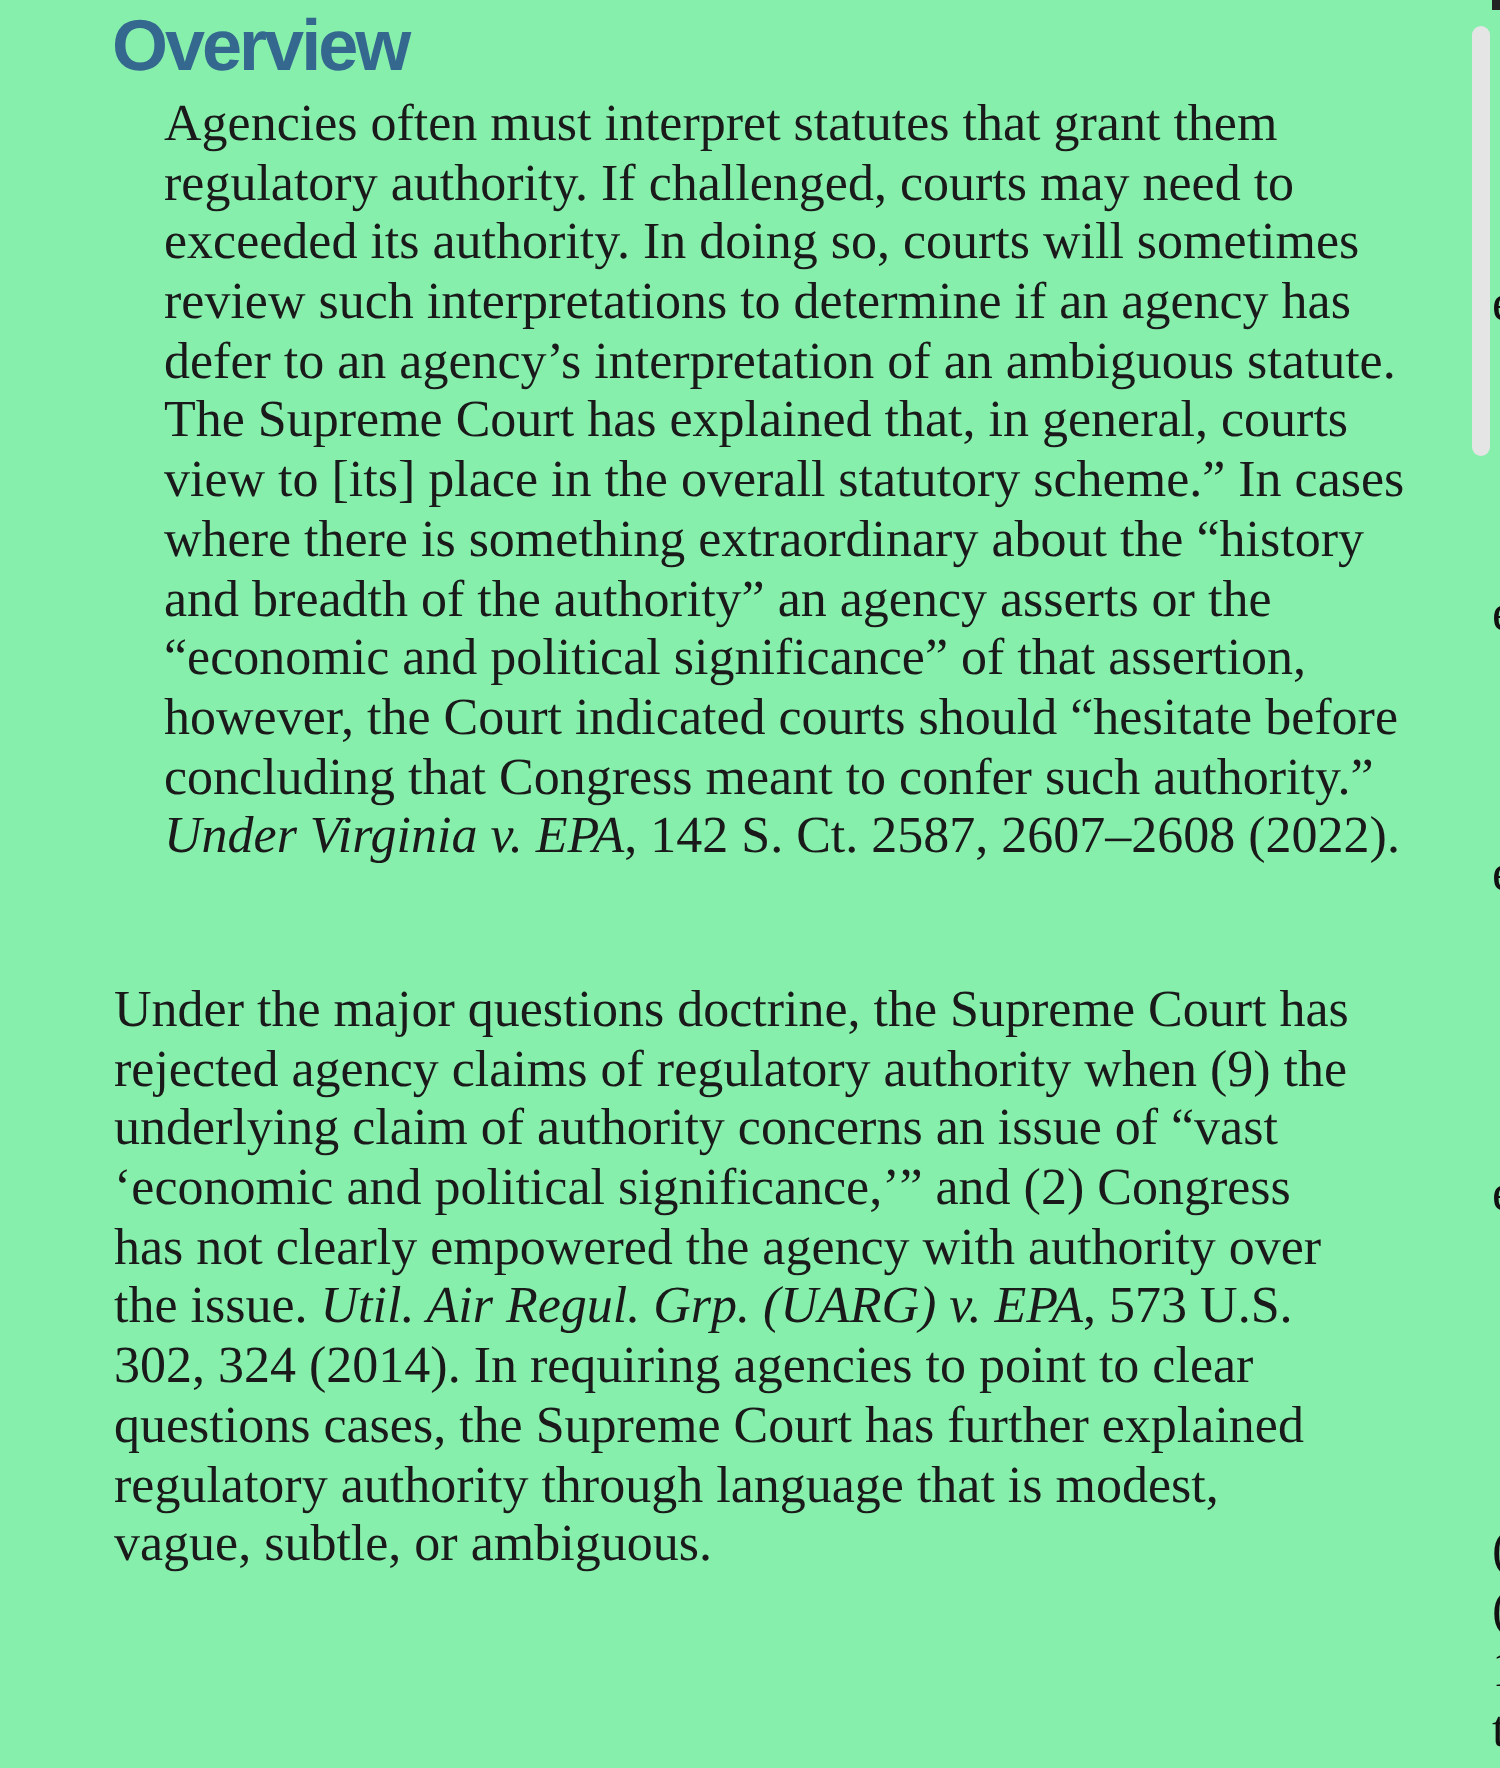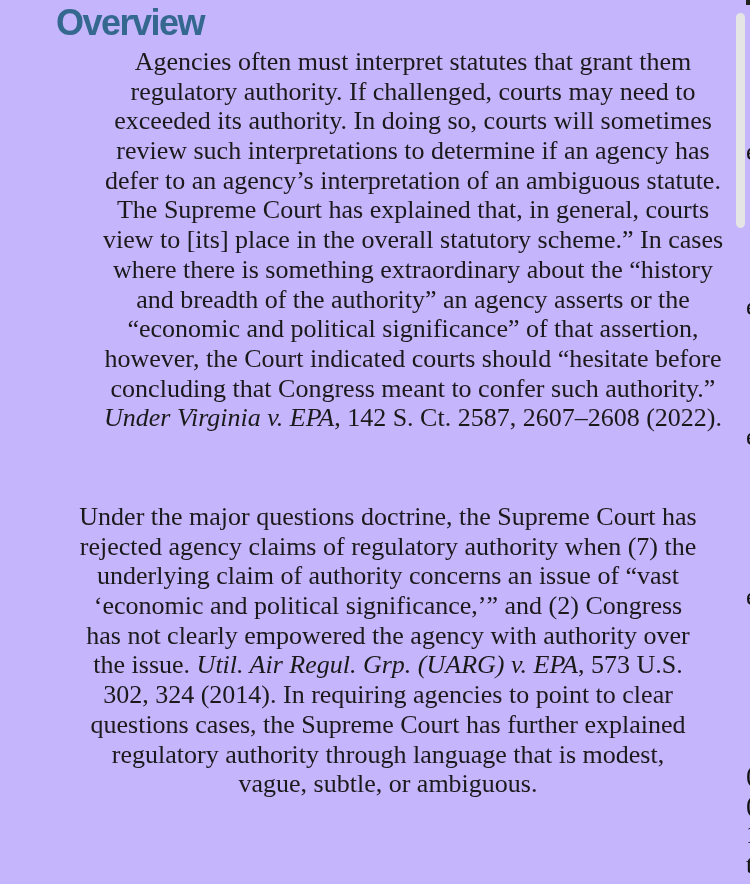--- a/index.html
+++ b/index.html
@@ -5,44 +5,43 @@
   html, body { margin: 0; padding: 0; }
   body {
     width: 750px; height: 884px;
     background: #ffffff;
     overflow: hidden;
     font-family: "Liberation Serif", serif;
   }
   .page {
     position: relative;
     width: 750px; height: 884px;
-    background: #c4b5fd;
+    background: #86efac;
     overflow: hidden;
-    text-align: center;
   }
   .section-title {
     position: absolute;
     left: 56px; top: 2px;
     margin: 0;
     font-family: "Liberation Sans", sans-serif;
     font-weight: 700;
     font-size: 36px;
     letter-spacing: -1.5px;
     line-height: 42px;
     color: #35688f;
   }
   .para {
     position: absolute;
     left: 57px;
     width: 662px;
     color: #1a1a1a;
     font-size: 26px;
   }
   .para-1 { top: 47px; margin-left: 25px; }
-  .para-2 { top: 502px; }
+  .para-2 { top: 490px; }
   .line {
     height: 29.7px;
     line-height: 29.7px;
     white-space: nowrap;
   }
   .line .it { font-style: italic; }
   .scrollbar-thumb {
     position: absolute;
     left: 736px; top: 13px;
     width: 9px; height: 215px;
@@ -90,21 +89,21 @@
       <div class="line"><span>where there is something extraordinary about the “history</span></div>
       <div class="line"><span>and breadth of the authority” an agency asserts or the</span></div>
       <div class="line"><span>“economic and political significance” of that assertion,</span></div>
       <div class="line"><span>however, the Court indicated courts should “hesitate before</span></div>
       <div class="line"><span>concluding that Congress meant to confer such authority.”</span></div>
       <div class="line"><span class="it">Under Virginia v. EPA</span><span>, 142 S. Ct. 2587, 2607–2608 (2022).</span></div>
     </div>
 
   <div class="para para-2" style="color: rgb(26, 26, 26);">
       <div class="line"><span>Under the major questions doctrine, the Supreme Court has</span></div>
-      <div class="line"><span>rejected agency claims of regulatory authority when (7) the</span></div>
+      <div class="line"><span>rejected agency claims of regulatory authority when (9) the</span></div>
       <div class="line"><span>underlying claim of authority concerns an issue of “vast</span></div>
       <div class="line"><span>‘economic and political significance,’” and (2) Congress</span></div>
       <div class="line"><span>has not clearly empowered the agency with authority over</span></div>
       <div class="line"><span>the issue. </span><span class="it">Util. Air Regul. Grp. (UARG) v. EPA</span><span>, 573 U.S.</span></div>
       <div class="line"><span>302, 324 (2014). In requiring agencies to point to clear</span></div>
       <div class="line"><span>questions cases, the Supreme Court has further explained</span></div>
       <div class="line"><span>regulatory authority through language that is modest,</span></div>
       <div class="line"><span>vague, subtle, or ambiguous.</span></div>
     </div>
 

